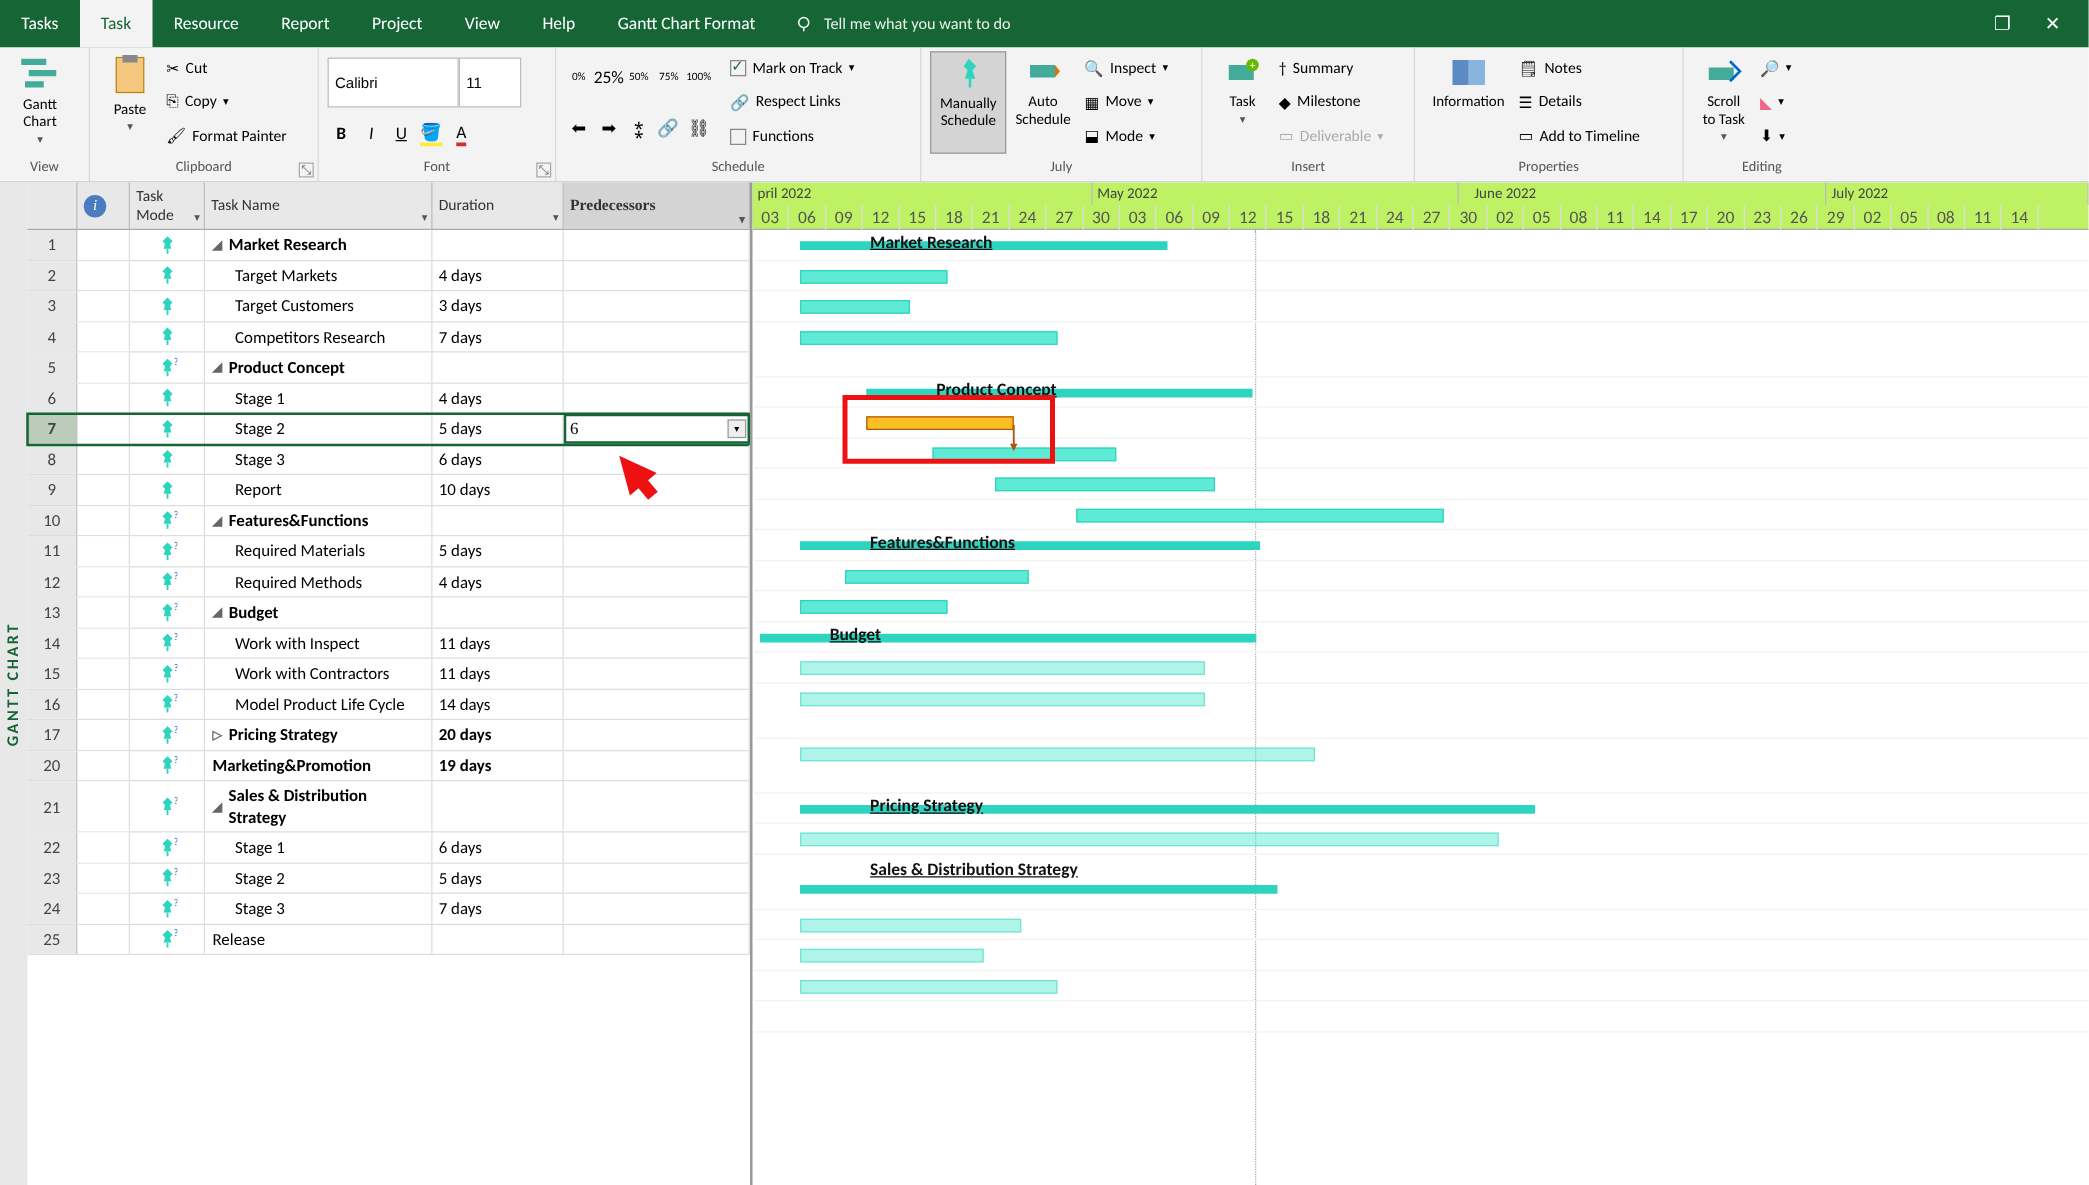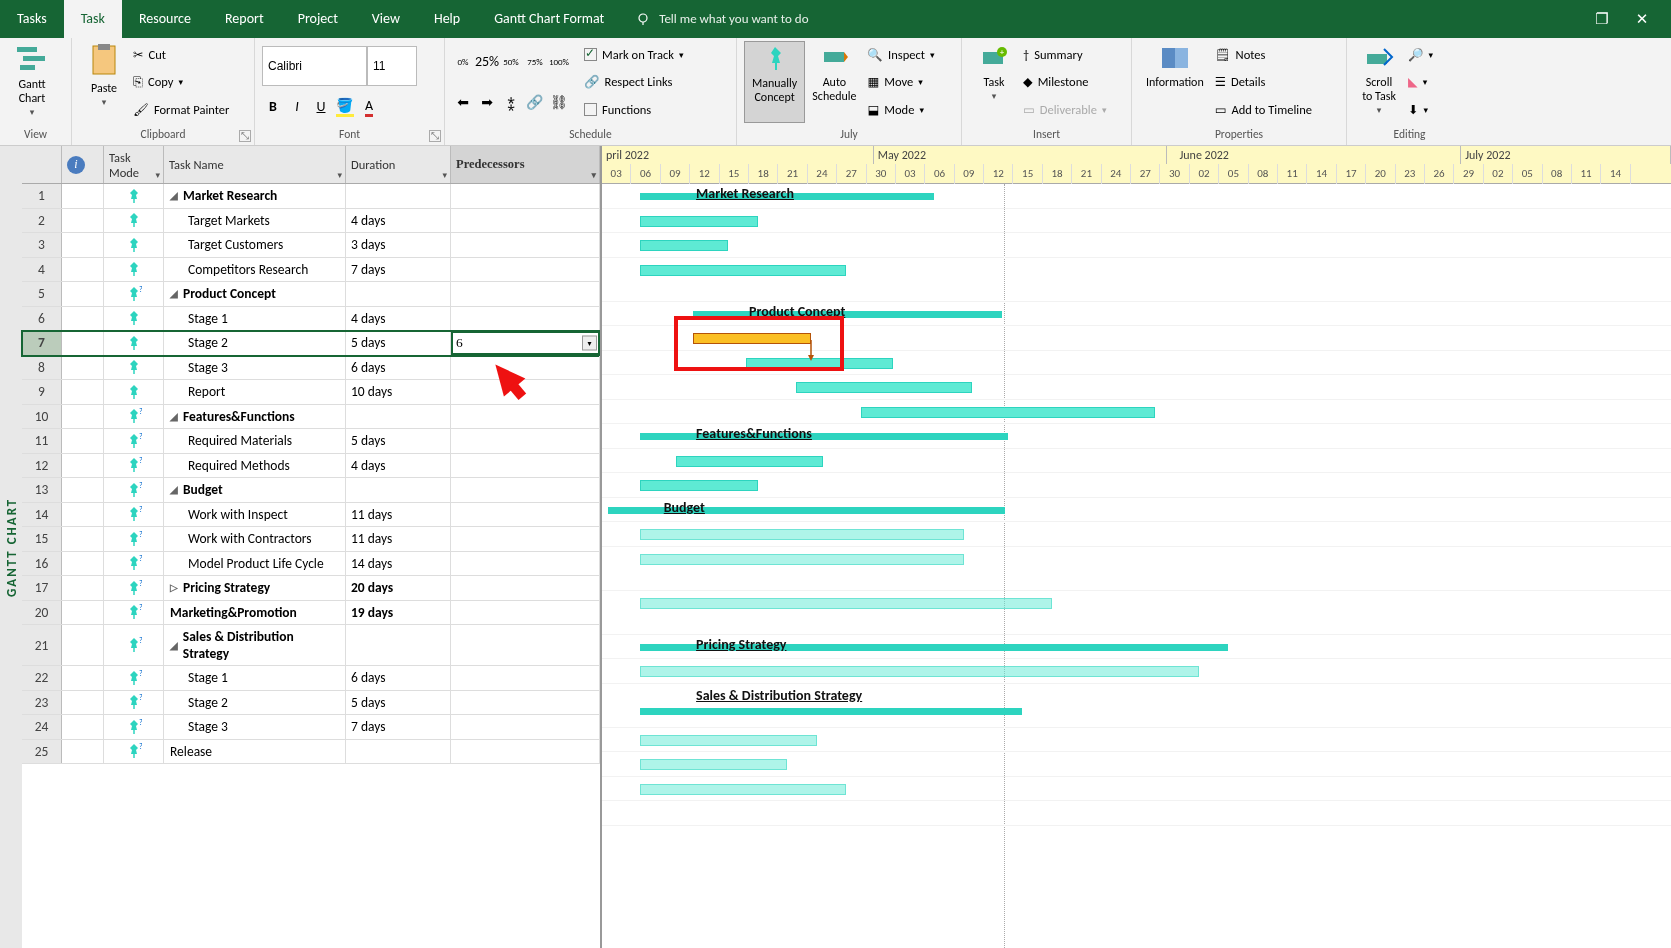--- a/index.html
+++ b/index.html
@@ -2,21 +2,21 @@
 <html><head>
 <meta charset="utf-8">
 <style>
 * { box-sizing: border-box; margin: 0; padding: 0; }
 body { font-family: "Segoe UI", Calibri, sans-serif; font-size: 13px; background: #fff; overflow: hidden; width: 1671px; height: 948px; position: relative; }
 
 
 .title-bar { background: #166534; height: 38px; display: flex; align-items: center; color: #fff; }
 .tab { padding: 0 17px; height: 38px; line-height: 38px; cursor: pointer; font-size: 14px; }
 .tab.active { background: #f3f3f3; color: #166534; }
-.tell-me { display: flex; gap: 8px; padding: 0 14px; color: #e8f0ea; }
+.tell-me { display: flex; align-items: center; gap: 8px; padding: 0 14px; color: #e8f0ea; }
 .title-right { margin-left: auto; display: flex; gap: 18px; padding-right: 18px; }
 .win-btn { width: 22px; text-align: center; cursor: pointer; font-size: 15px; }
 
 
 .ribbon { background: #f3f3f3; height: 108px; display: flex; border-bottom: 1px solid #ccc; }
 .group { border-right: 1px solid #d8d8d8; padding: 3px 7px 2px; display: flex; flex-direction: column; position: relative; }
 .group-body { flex: 1; display: flex; align-items: flex-start; }
 .group-label { text-align: center; font-size: 11.5px; color: #555; height: 17px; line-height: 17px; }
 .big-btn { display: flex; flex-direction: column; align-items: center; justify-content: flex-start; padding: 3px 7px; min-width: 50px; text-align: center; font-size: 12px; line-height: 14px; height: 82px; }
 .big-btn svg, .big-btn .icon-box { margin-bottom: 3px; }
@@ -63,24 +63,24 @@
 .c-pred { width: 149px; font-family: Liberation Serif, serif; }
 
 .pred-dd { position:absolute; right:2px; top:50%; transform:translateY(-50%); width:15px; height:15px; border:1px solid #999; background:#eee; display:flex; align-items:center; justify-content:center; font-size:8px;}
 
 
 .pin { width:16px; height:16px; }
 .pin svg { width:16px; height:16px; }
 
 
 .gantt { flex: 1; position: relative; overflow: hidden; border-left: 2px solid #999; }
-.gantt-header { height: 38px; background: #fef9c3; border-bottom:1px solid #aaa; }
+.gantt-header { height: 38px; background: #bef264; border-bottom:1px solid #aaa; }
 .gantt-month-row { height:18px; display:flex; font-size:12px; color:#444; }
 .gantt-month { border-right:1px solid #bbb; padding-left:4px; line-height:18px;}
-.gantt-day-row { height:20px; display:flex; font-size:11px; color:#555; }
+.gantt-day-row { height:20px; display:flex; font-size:14px; color:#555; }
 .gantt-day { width:29.4px; text-align:center; border-right:1px solid #ddd; line-height:20px; flex-shrink:0;}
 .gantt-body { position: relative; }
 .gantt-row { height:24.5px; position:relative; border-bottom:1px solid #f2f2f2; }
 .gantt-row.tall { height: 44px; }
 .bar { position:absolute; height:11px; top:7px; }
 .bar.summary { height:7px; top:9px; background:#0f766e; }
 .bar.summary::before,.bar.summary::after { content:""; position:absolute; top:0; width:0; height:0; border-top:7px solid #0f766e; }
 .bar.summary.manual { background: #2dd4bf; }
 .bar.task { background:#5eead4; border:1px solid #2dd4bf; }
 .bar.task.light { background: rgba(94,234,212,0.5); border:1px solid rgba(45,212,191,0.5);}
@@ -236,21 +236,21 @@
   </div>
 
   <div class="group" style="width:225px">
     <div class="group-body">
       <div class="big-btn active">
         <svg width="28" height="28">
             <path d="M14 2 L20 8 L17 11 L19 18 L11 18 L13 11 L10 8 Z" fill="#2dd4bf"></path>
             <line x1="15" y1="18" x2="15" y2="25" stroke="#2dd4bf" stroke-width="2"></line>
           </svg>
         <span style="white-space:pre-line">Manually
-Concept</span>
+Schedule</span>
       </div>
       <div class="big-btn">
         <svg width="28" height="28">
             <rect x="4" y="8" width="20" height="10" fill="#4a9"></rect>
             <path d="M24 8 L28 13 L24 18Z" fill="#d97706"></path>
           </svg>
         <span style="white-space:pre-line">Auto
 Schedule</span>
       </div>
       <div class="col">

